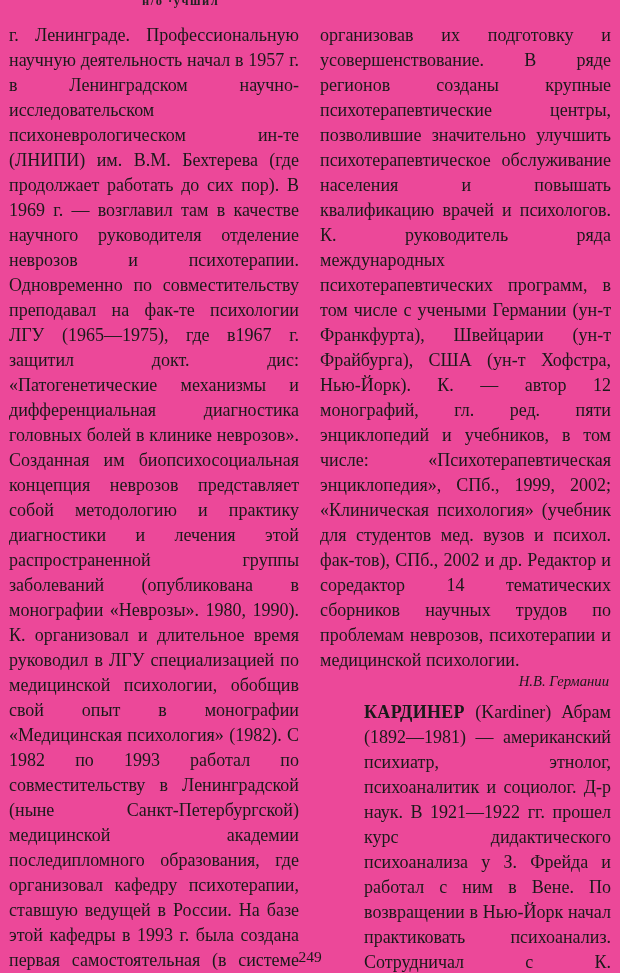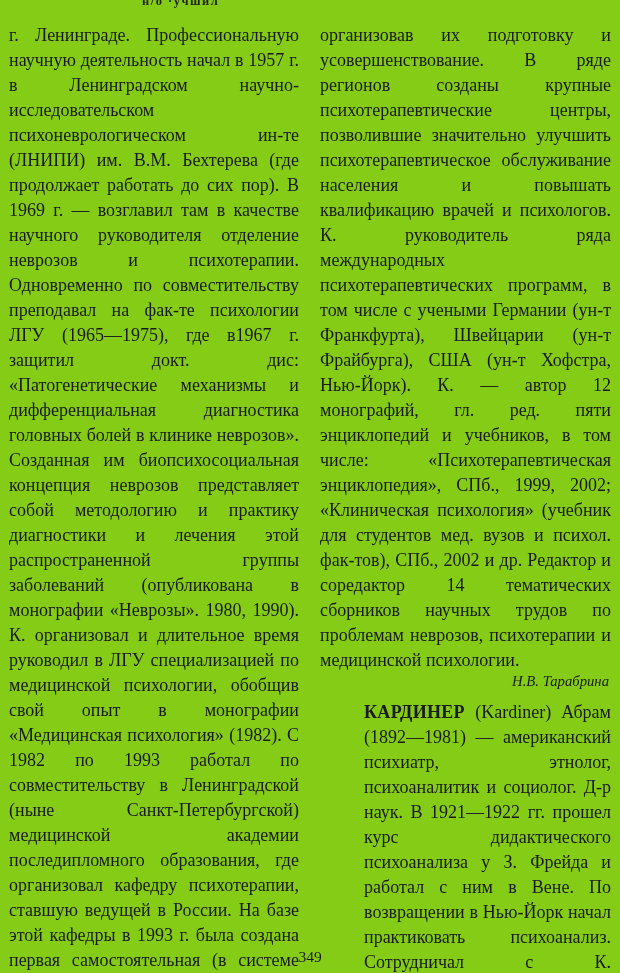--- a/index.html
+++ b/index.html
@@ -5,21 +5,21 @@
   * { margin: 0; padding: 0; box-sizing: border-box; }
   html, body { width: 620px; height: 973px; }
   body {
     background: #e9e9e9;
     font-family: "Liberation Serif", "DejaVu Serif", serif;
   }
   .page {
     position: relative;
     width: 620px;
     height: 973px;
-    background: #84cc16;
+    background: #ec4899;
     color: #1a1a1a;
     overflow: hidden;
   }
   .running-header {
     position: absolute;
     top: -6px;              
     left: 142px;
     font-size: 12.5px;
     font-weight: bold;
     letter-spacing: 1.5px;
@@ -69,22 +69,22 @@
 
   <div class="columns">
 
     <div class="column">
       <p class="para">г. Ленинграде. Профессиональную научную деятельность начал в 1957 г. в Ленинградском научно-исследовательском психоневрологическом ин-те (ЛНИПИ) им. В.М. Бехтерева (где продолжает работать до сих пор). В 1969 г. — возглавил там в качестве научного руководителя отделение неврозов и психотерапии. Одновременно по совместительству преподавал на фак-те психологии ЛГУ (1965—1975), где в1967 г. защитил докт. дис: «Патогенетические механизмы и дифференциальная диагностика головных болей в клинике неврозов». Созданная им биопсихосоциальная концепция неврозов представляет собой методологию и практику диагностики и лечения этой распространенной группы заболеваний (опубликована в монографии «Неврозы». 1980, 1990). К. организовал и длительное время руководил в ЛГУ специализацией по медицинской психологии, обобщив свой опыт в монографии «Медицинская психология» (1982). С 1982 по 1993 работал по совместительству в Ленинградской (ныне Санкт-Петербургской) медицинской академии последипломного образования, где организовал кафедру психотерапии, ставшую ведущей в России. На базе этой кафедры в 1993 г. была создана первая самостоятельная (в системе институтов усовершенствования врачей) кафедра медицинской психологии. В настоящее время обе кафедры возглавляются его учениками. Результатом последующей исследовательской деятельности К. явилось создание современной концепции личностно-ориентированной (реконструктивной) психотерапии (ведущего направления психотерапии в стране). Изложенные в монографии «Психотерапия» (1985) идеи — классический труд в этой области (основные главы изданы в США). Являясь с 1986 г. главным психотерапевтом МЗ РСФСР, а затем и руководителем Федерального научного центра по психотерапии и медицинской психологии, К. заложил основы широкой современной инфраструктуры психотерапевтической помощи населению. Создал Институт главных психотерапевтов в регионах РФ,</p>
     </div>
 
     <div class="column">
       <p class="para">организовав их подготовку и усовершенствование. В ряде регионов созданы крупные психотерапевтические центры, позволившие значительно улучшить психотерапевтическое обслуживание населения и повышать квалификацию врачей и психологов. К. руководитель ряда международных психотерапевтических программ, в том числе с учеными Германии (ун-т Франкфурта), Швейцарии (ун-т Фрайбурга), США (ун-т Хофстра, Нью-Йорк). К. — автор 12 монографий, гл. ред. пяти энциклопедий и учебников, в том числе: «Психотерапевтическая энциклопедия», СПб., 1999, 2002; «Клиническая психология» (учебник для студентов мед. вузов и психол. фак-тов), СПб., 2002 и др. Редактор и соредактор 14 тематических сборников научных трудов по проблемам неврозов, психотерапии и медицинской психологии.</p>
 
-      <p class="author-line">Н.В. Тарабрина</p>
+      <p class="author-line">Н.В. Германии</p>
 
       <p class="para entry"><span class="headword">КАРДИНЕР</span><span> (Kardiner) Абрам (1892—1981) — американский психиатр, этнолог, психоаналитик и социолог. Д-р наук. В 1921—1922 гг. прошел курс дидактического психоанализа у З. Фрейда и работал с ним в Вене. По возвращении в Нью-Йорк начал практиковать психоанализ. Сотрудничал с К. Оберндорфом. Был членом Нью-Йоркского психоаналитического общества. Входил в группу лидеров Ассоциации психоаналитической медицины Колумбийского ун-та, в котором первым начал подготовку врачей-психоаналитиков. В 1933 г. организовал семинар по социологическим работам З. Фрейда. Совместно с антропологом Ральфом Линтоном исследовал особенности психики и личности людей, принадлежащих к различным этническим, расовым и культурным группам. Разработал психодинамическое понимание национального характера. Изучал положение негров в системе американской демократии, проблемы агрессивности, воспитания,религии,травматические неврозы военного времени (1941), адаптационные возможности личностных структур и др. Первым предложил осуществить интеграцию психоана-</span></p>
     </div>
 
   </div>
 
-  <div class="page-number">349</div>
+  <div class="page-number">249</div>
 
 </div>
 
 </body></html>

